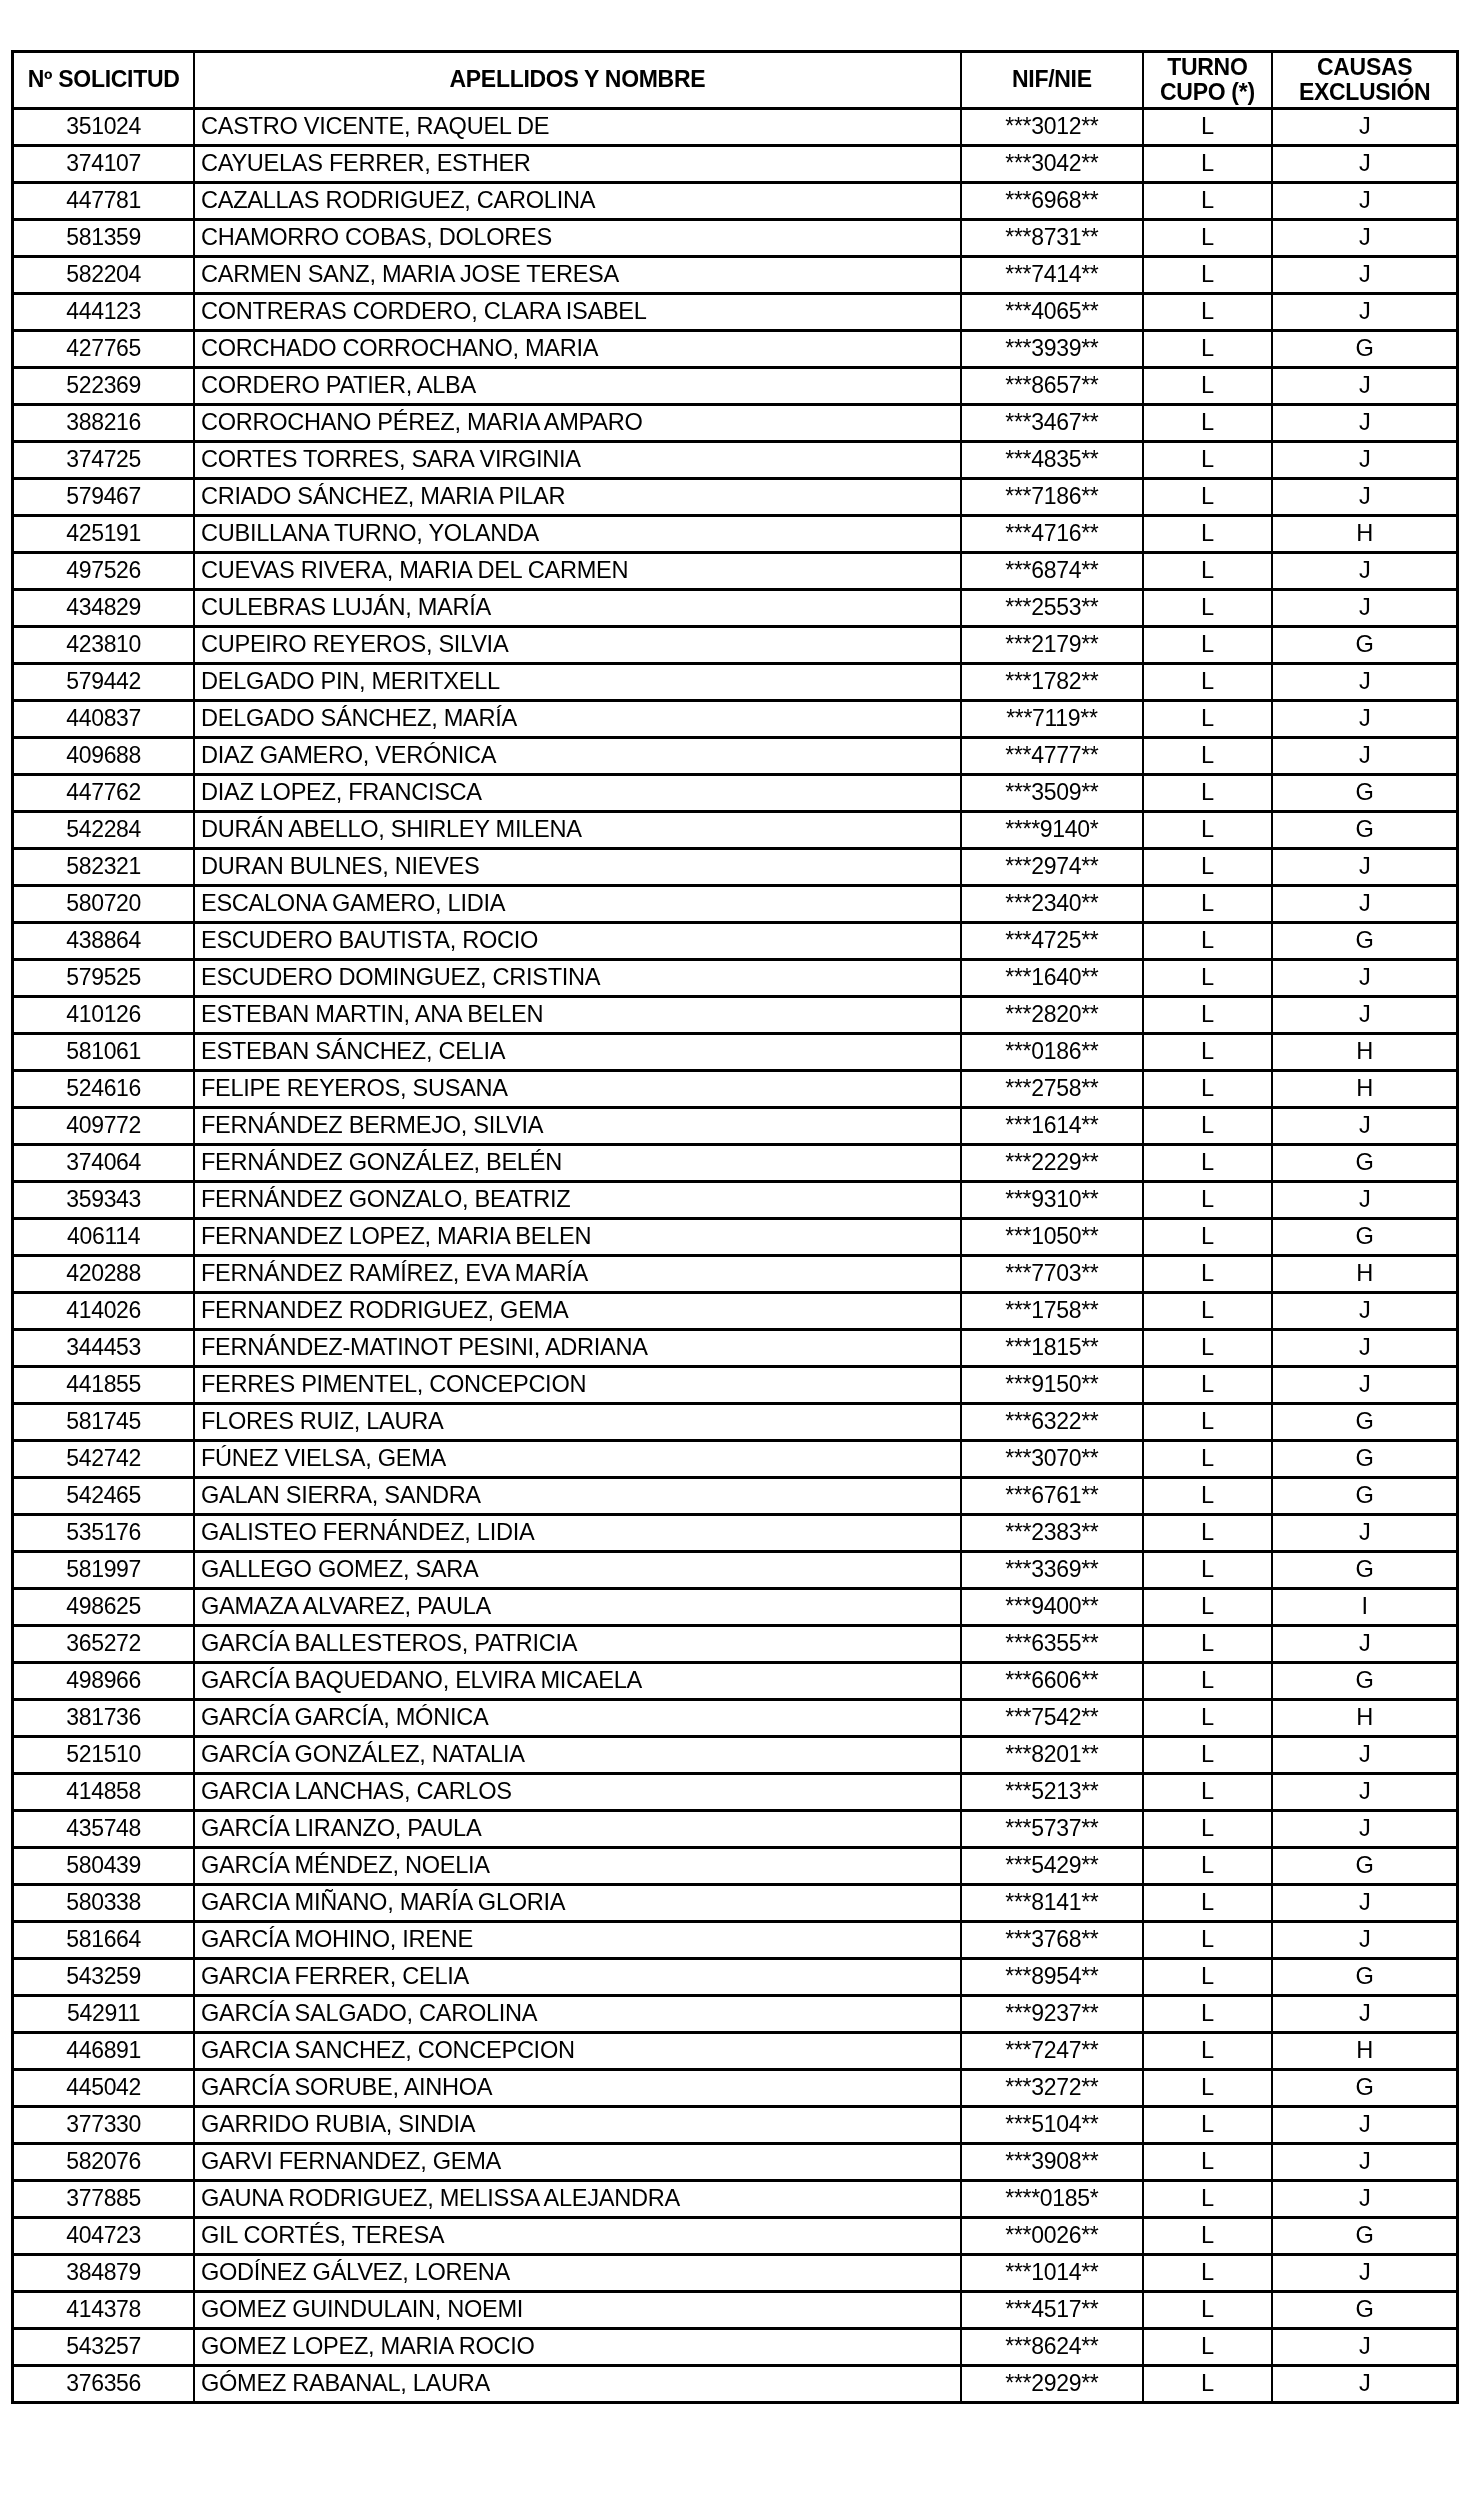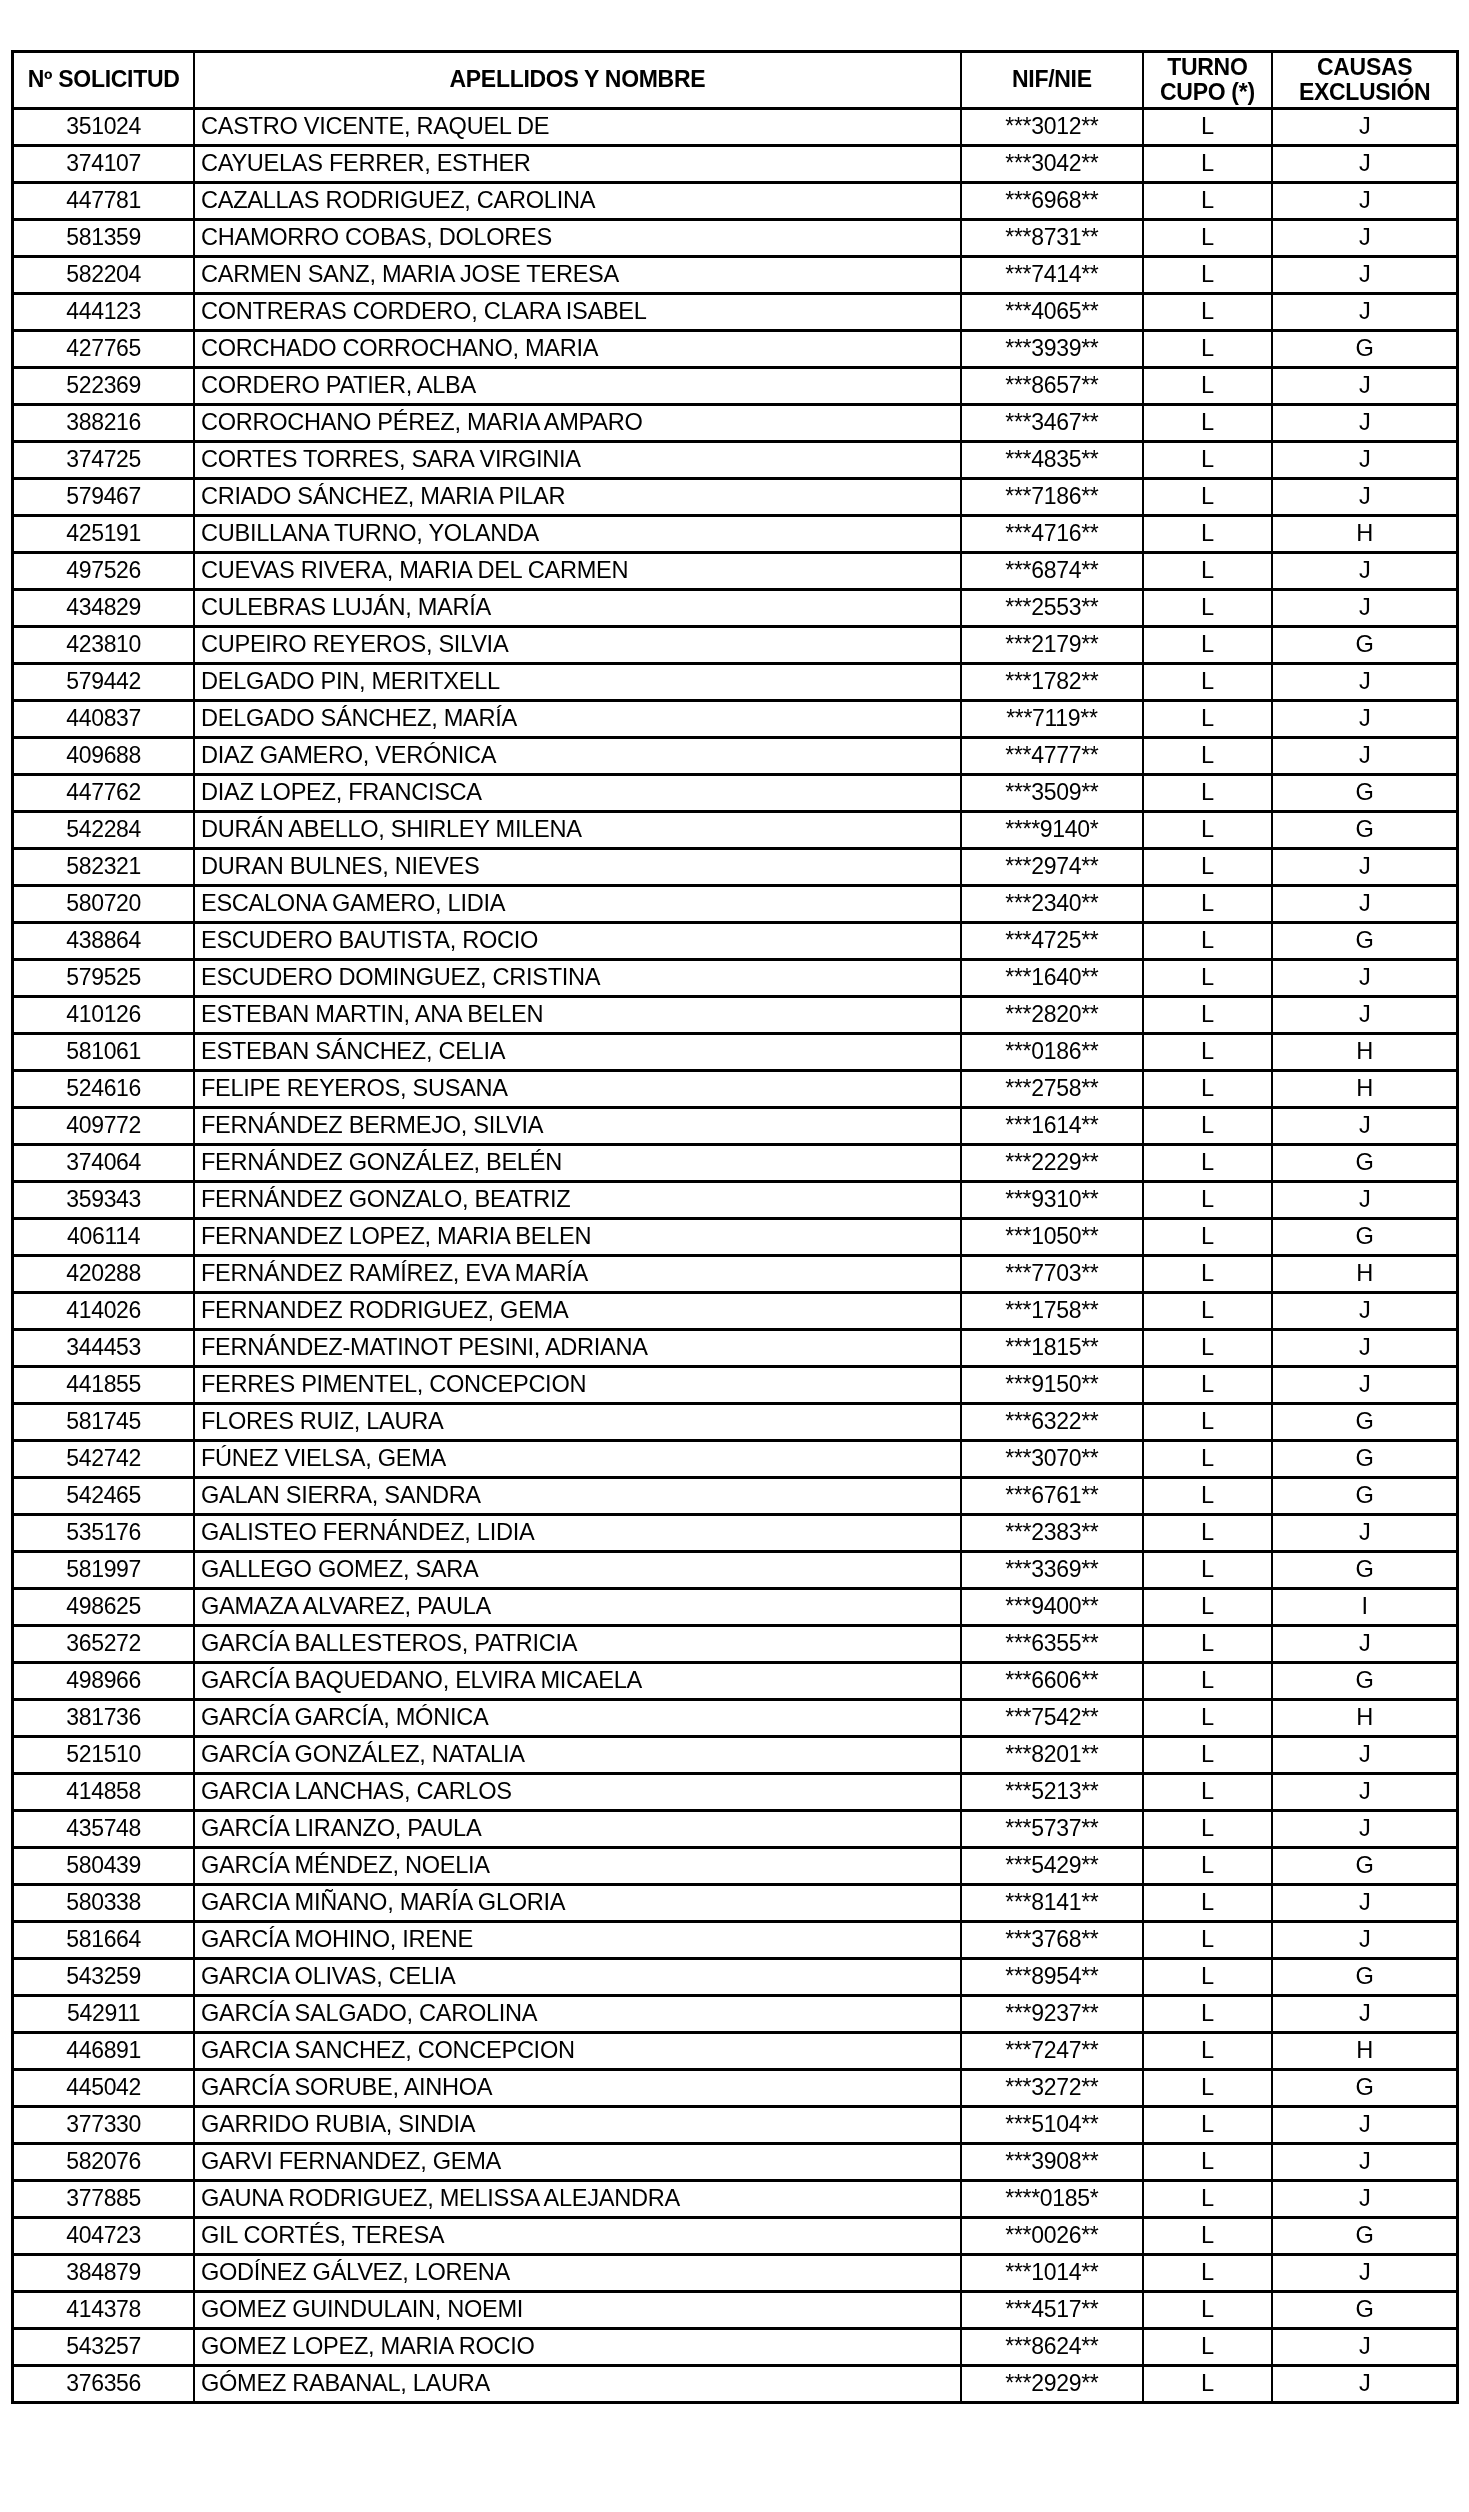--- a/index.html
+++ b/index.html
@@ -424,21 +424,21 @@
       </tr>
       <tr>
         <td class="col-solicitud">581664</td>
         <td class="col-nombre">GARCÍA MOHINO, IRENE</td>
         <td class="col-nif">***3768**</td>
         <td class="col-turno">L</td>
         <td class="col-causas">J</td>
       </tr>
       <tr>
         <td class="col-solicitud">543259</td>
-        <td class="col-nombre">GARCIA OLIVAS, CELIA</td>
+        <td class="col-nombre">GARCIA FERRER, CELIA</td>
         <td class="col-nif">***8954**</td>
         <td class="col-turno">L</td>
         <td class="col-causas">G</td>
       </tr>
       <tr>
         <td class="col-solicitud">542911</td>
         <td class="col-nombre">GARCÍA SALGADO, CAROLINA</td>
         <td class="col-nif">***9237**</td>
         <td class="col-turno">L</td>
         <td class="col-causas">J</td>

